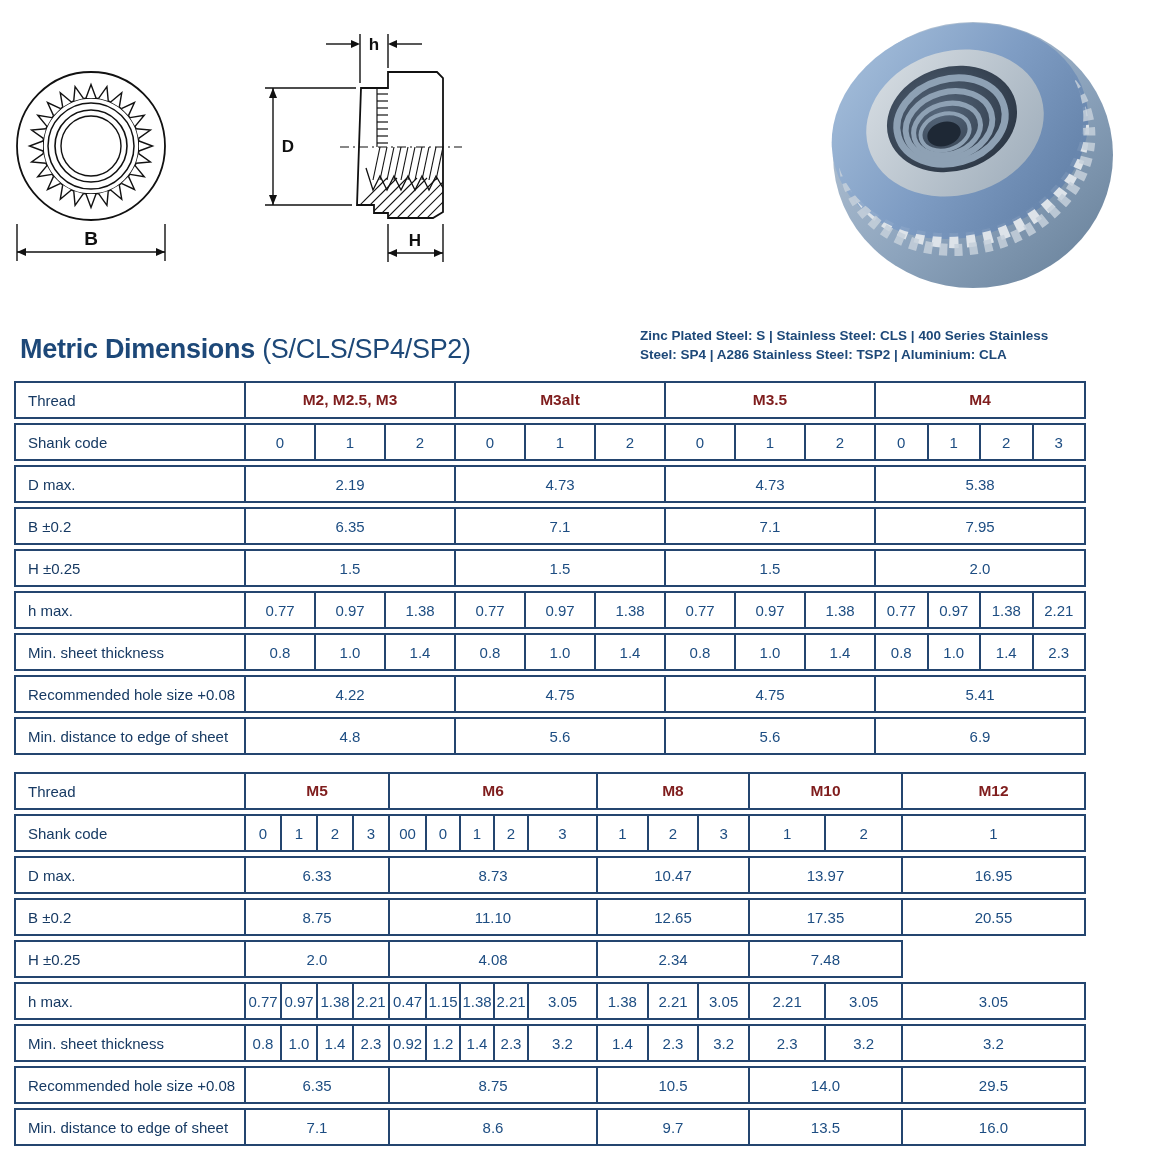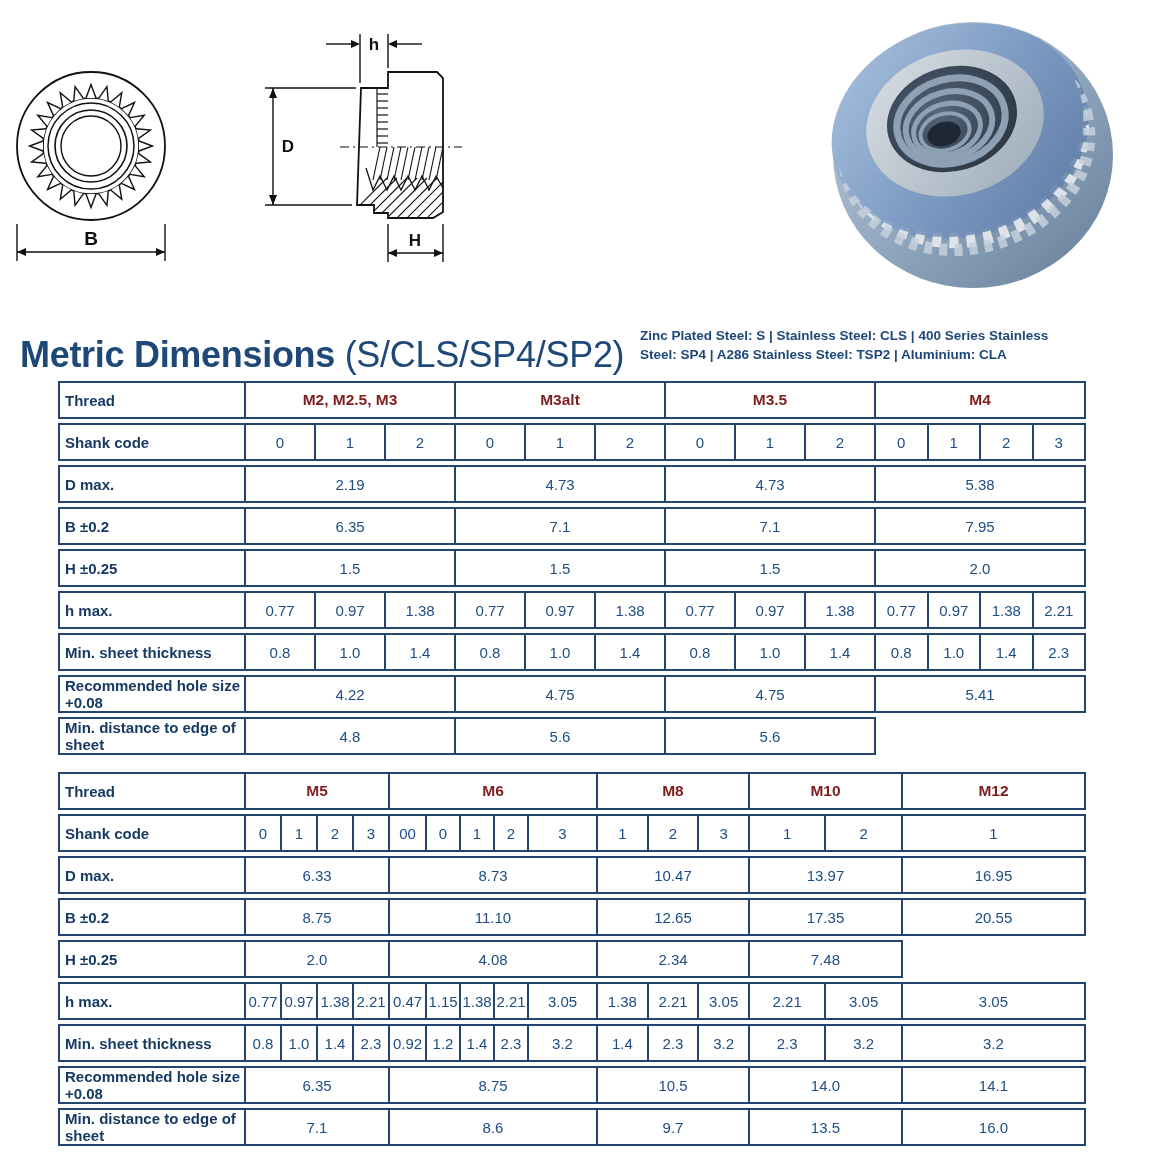--- a/index.html
+++ b/index.html
@@ -4,37 +4,37 @@
 <style>
   html,body{margin:0;padding:0;background:#ffffff;}
   .page{position:relative;width:1156px;height:1160px;background:#fff;
         font-family:"Liberation Sans",sans-serif;overflow:hidden;}
 
   
   .fig{position:absolute;}
   .dimlabel{font-family:"Liberation Sans",sans-serif;font-weight:bold;fill:#101010;}
 
   
-  .title{position:absolute;left:20px;top:334px;color:#1d4878;font-size:36px;
+  .title{position:absolute;left:20px;top:334px;color:#1d4878;font-size:27px;
          font-weight:bold;letter-spacing:-0.3px;}
   .title .suffix{font-weight:normal;}
   .matnote{position:absolute;left:640px;top:326px;width:412px;text-align:left;
            color:#1d4878;font-size:13.5px;line-height:19px;font-weight:bold;}
 
   
   .tbl{position:absolute;left:14px;width:1072px;}
   .t1{top:381px;}
   .t2{top:772px;}
   .r{display:grid;height:38px;margin-bottom:4px;}
   .t1 .r{grid-template-columns:232px repeat(9,70px) repeat(4,52.5px);}
   .t2 .r{grid-template-columns:232px repeat(4,36px) 37px 34px 34px 34px 69px repeat(3,50.66px) 76.5px 76.5px 183px;}
   .c{border:2px solid #24456f;border-left:none;display:flex;align-items:center;
      justify-content:center;color:#1d4d82;font-size:15px;background:#fff;}
   .r > .c:first-child{border-left:2px solid #24456f;}
-  .lab{justify-content:flex-start;padding-left:5px;font-weight:bold;color:#173a63;margin-left:44px;}
+  .lab{justify-content:flex-start;padding-left:12px;font-weight:normal;color:#173a63;}
   .g{font-weight:bold;color:#7f1d1d;font-size:15.5px;}
   .s2{grid-column:span 2}.s3{grid-column:span 3}.s4{grid-column:span 4}.s5{grid-column:span 5}
 </style>
 </head>
 <body>
 
 <div class="page">
 
   <svg class="fig" style="left:10px;top:60px;" width="170" height="212" viewBox="0 0 170 212">
     <defs>
@@ -290,20 +290,21 @@
       <div class="c s3">4.22</div>
       <div class="c s3">4.75</div>
       <div class="c s3">4.75</div>
       <div class="c s4">5.41</div>
     </div>
     <div class="r">
       <div class="c lab">Min. distance to edge of sheet</div>
       <div class="c s3">4.8</div>
       <div class="c s3">5.6</div>
       <div class="c s3">5.6</div>
+      <div class="c s4">6.9</div>
     </div>
   </div>
 
   <div class="tbl t2">
     <div class="r">
       <div class="c lab">Thread</div>
       <div class="c g s4">M5</div>
       <div class="c g s5">M6</div>
       <div class="c g s3">M8</div>
       <div class="c g s2">M10</div>
@@ -385,21 +386,21 @@
       <div class="c">2.3</div>
       <div class="c">3.2</div>
       <div class="c">3.2</div>
     </div>
     <div class="r">
       <div class="c lab">Recommended hole size +0.08</div>
       <div class="c s4">6.35</div>
       <div class="c s5">8.75</div>
       <div class="c s3">10.5</div>
       <div class="c s2">14.0</div>
-      <div class="c">14.1</div>
+      <div class="c">29.5</div>
     </div>
     <div class="r">
       <div class="c lab">Min. distance to edge of sheet</div>
       <div class="c s4">7.1</div>
       <div class="c s5">8.6</div>
       <div class="c s3">9.7</div>
       <div class="c s2">13.5</div>
       <div class="c">16.0</div>
     </div>
   </div>

